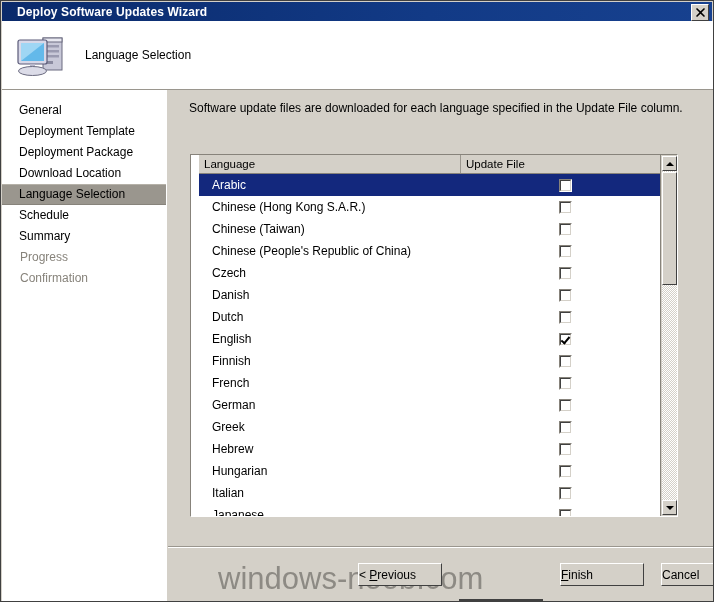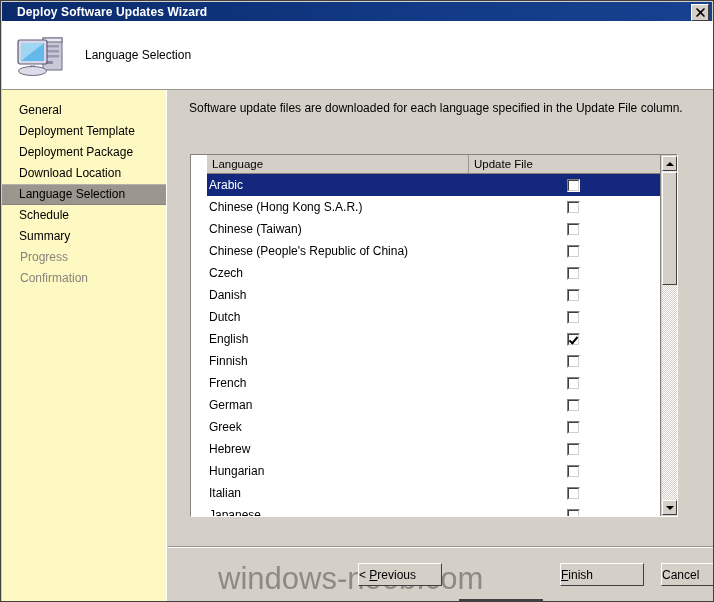--- a/index.html
+++ b/index.html
@@ -78,21 +78,21 @@
     color: #000000;
     margin-left: 14px;
   }
 
   
   #sidebar {
     position: absolute;
     left: 1px; top: 89px;
     width: 165px;
     height: 512px;
-    background: #fef9c3;
+    background: #ffffff;
     border-right: 1px solid #ffffff;
     padding-top: 10px;
     box-sizing: border-box;
   }
   .side-item {
     height: 21px;
     line-height: 21px;
     font-size: 12px;
     color: #000000;
     padding-left: 17px;
@@ -137,21 +137,21 @@
     width: 488px;
     height: 363px;
     background: #ffffff;
     border: 1px solid;
     border-color: #87837b #ffffff #ffffff #87837b;
     box-sizing: border-box;
     overflow: hidden;
   }
   #list-inner {
     position: absolute;
-    left: 16px; top: 0;
+    left: 8px; top: 0;
     width: 471px;
     height: 100%;
     overflow: hidden;
   }
   #list-header {
     display: flex;
     height: 19px;
     background: #d4d0c8;
     border-bottom: 1px solid #87837b;
     box-sizing: border-box;
@@ -176,21 +176,21 @@
     display: flex;
     height: 22px;
     align-items: center;
     background: #ffffff;
     cursor: default;
   }
   .row.selected { background: #13287d; }
   .row .cell-lang {
     width: 262px;
     box-sizing: border-box;
-    padding-left: 2px;
+    padding-left: 13px;
     font-size: 12px;
     color: #000000;
     white-space: nowrap;
     overflow: hidden;
   }
   .row.selected .cell-lang { color: #ffffff; }
   .row .cell-file {
     width: 209px;
     box-sizing: border-box;
     display: flex;

